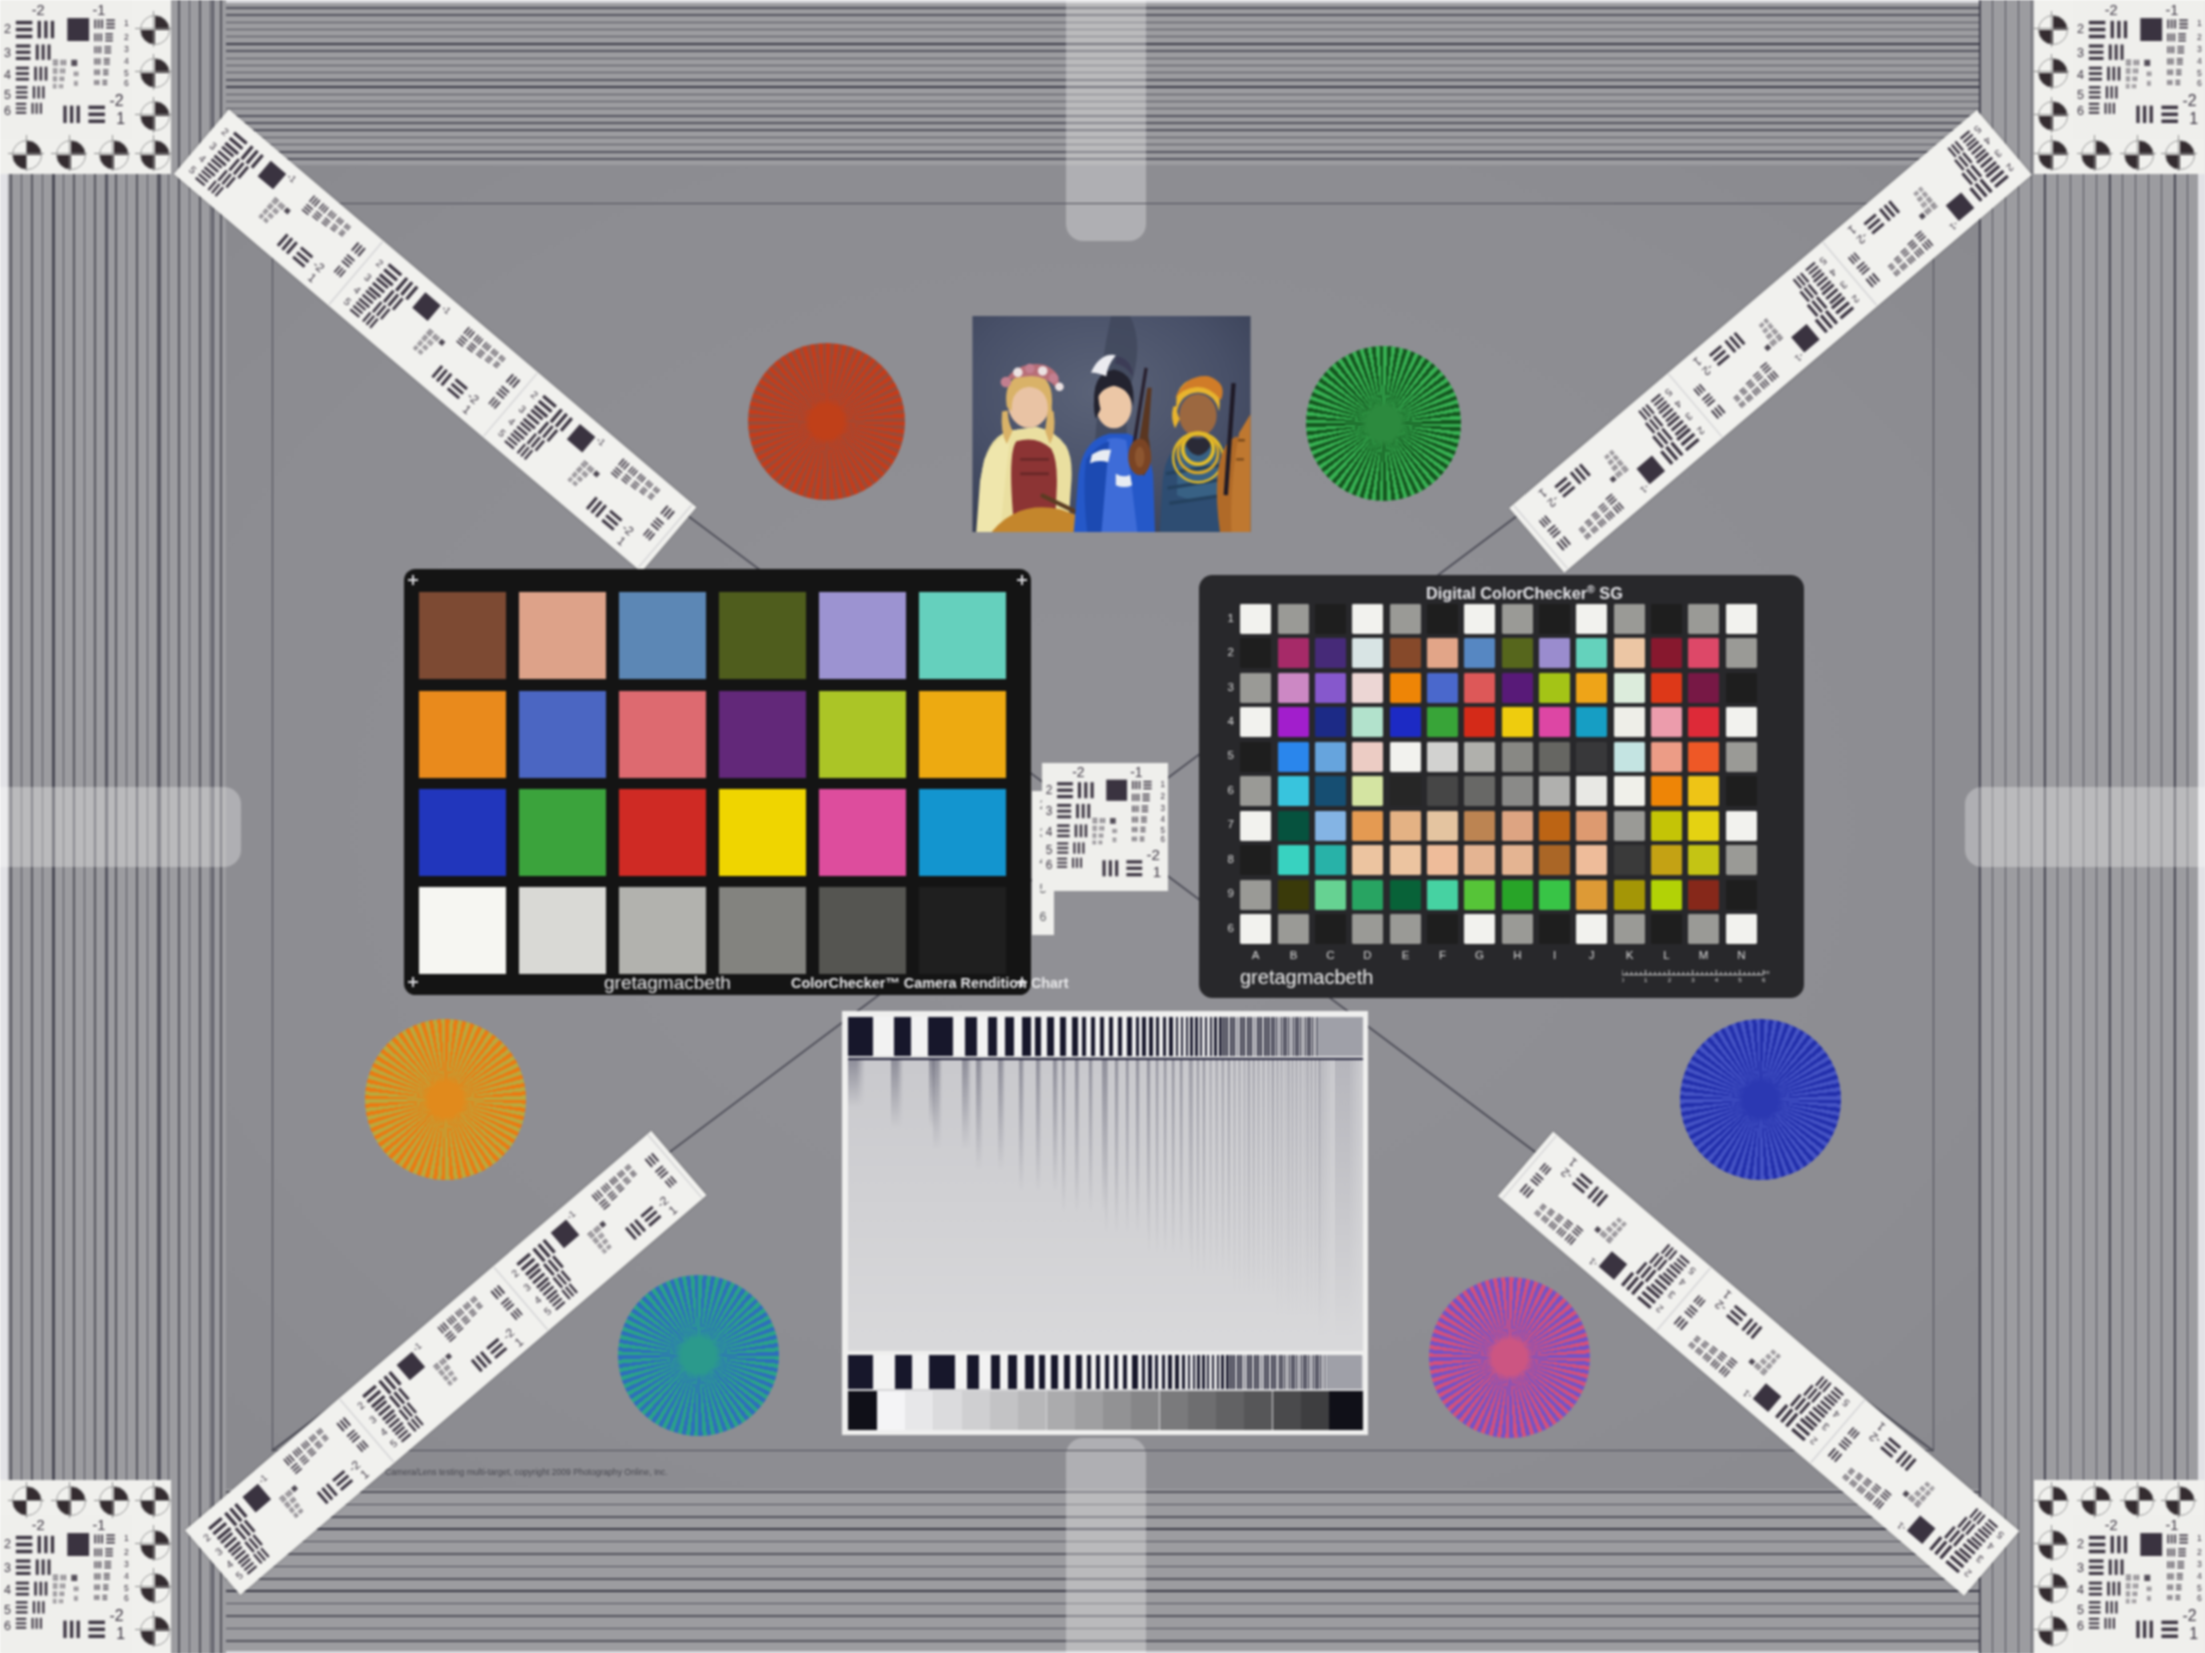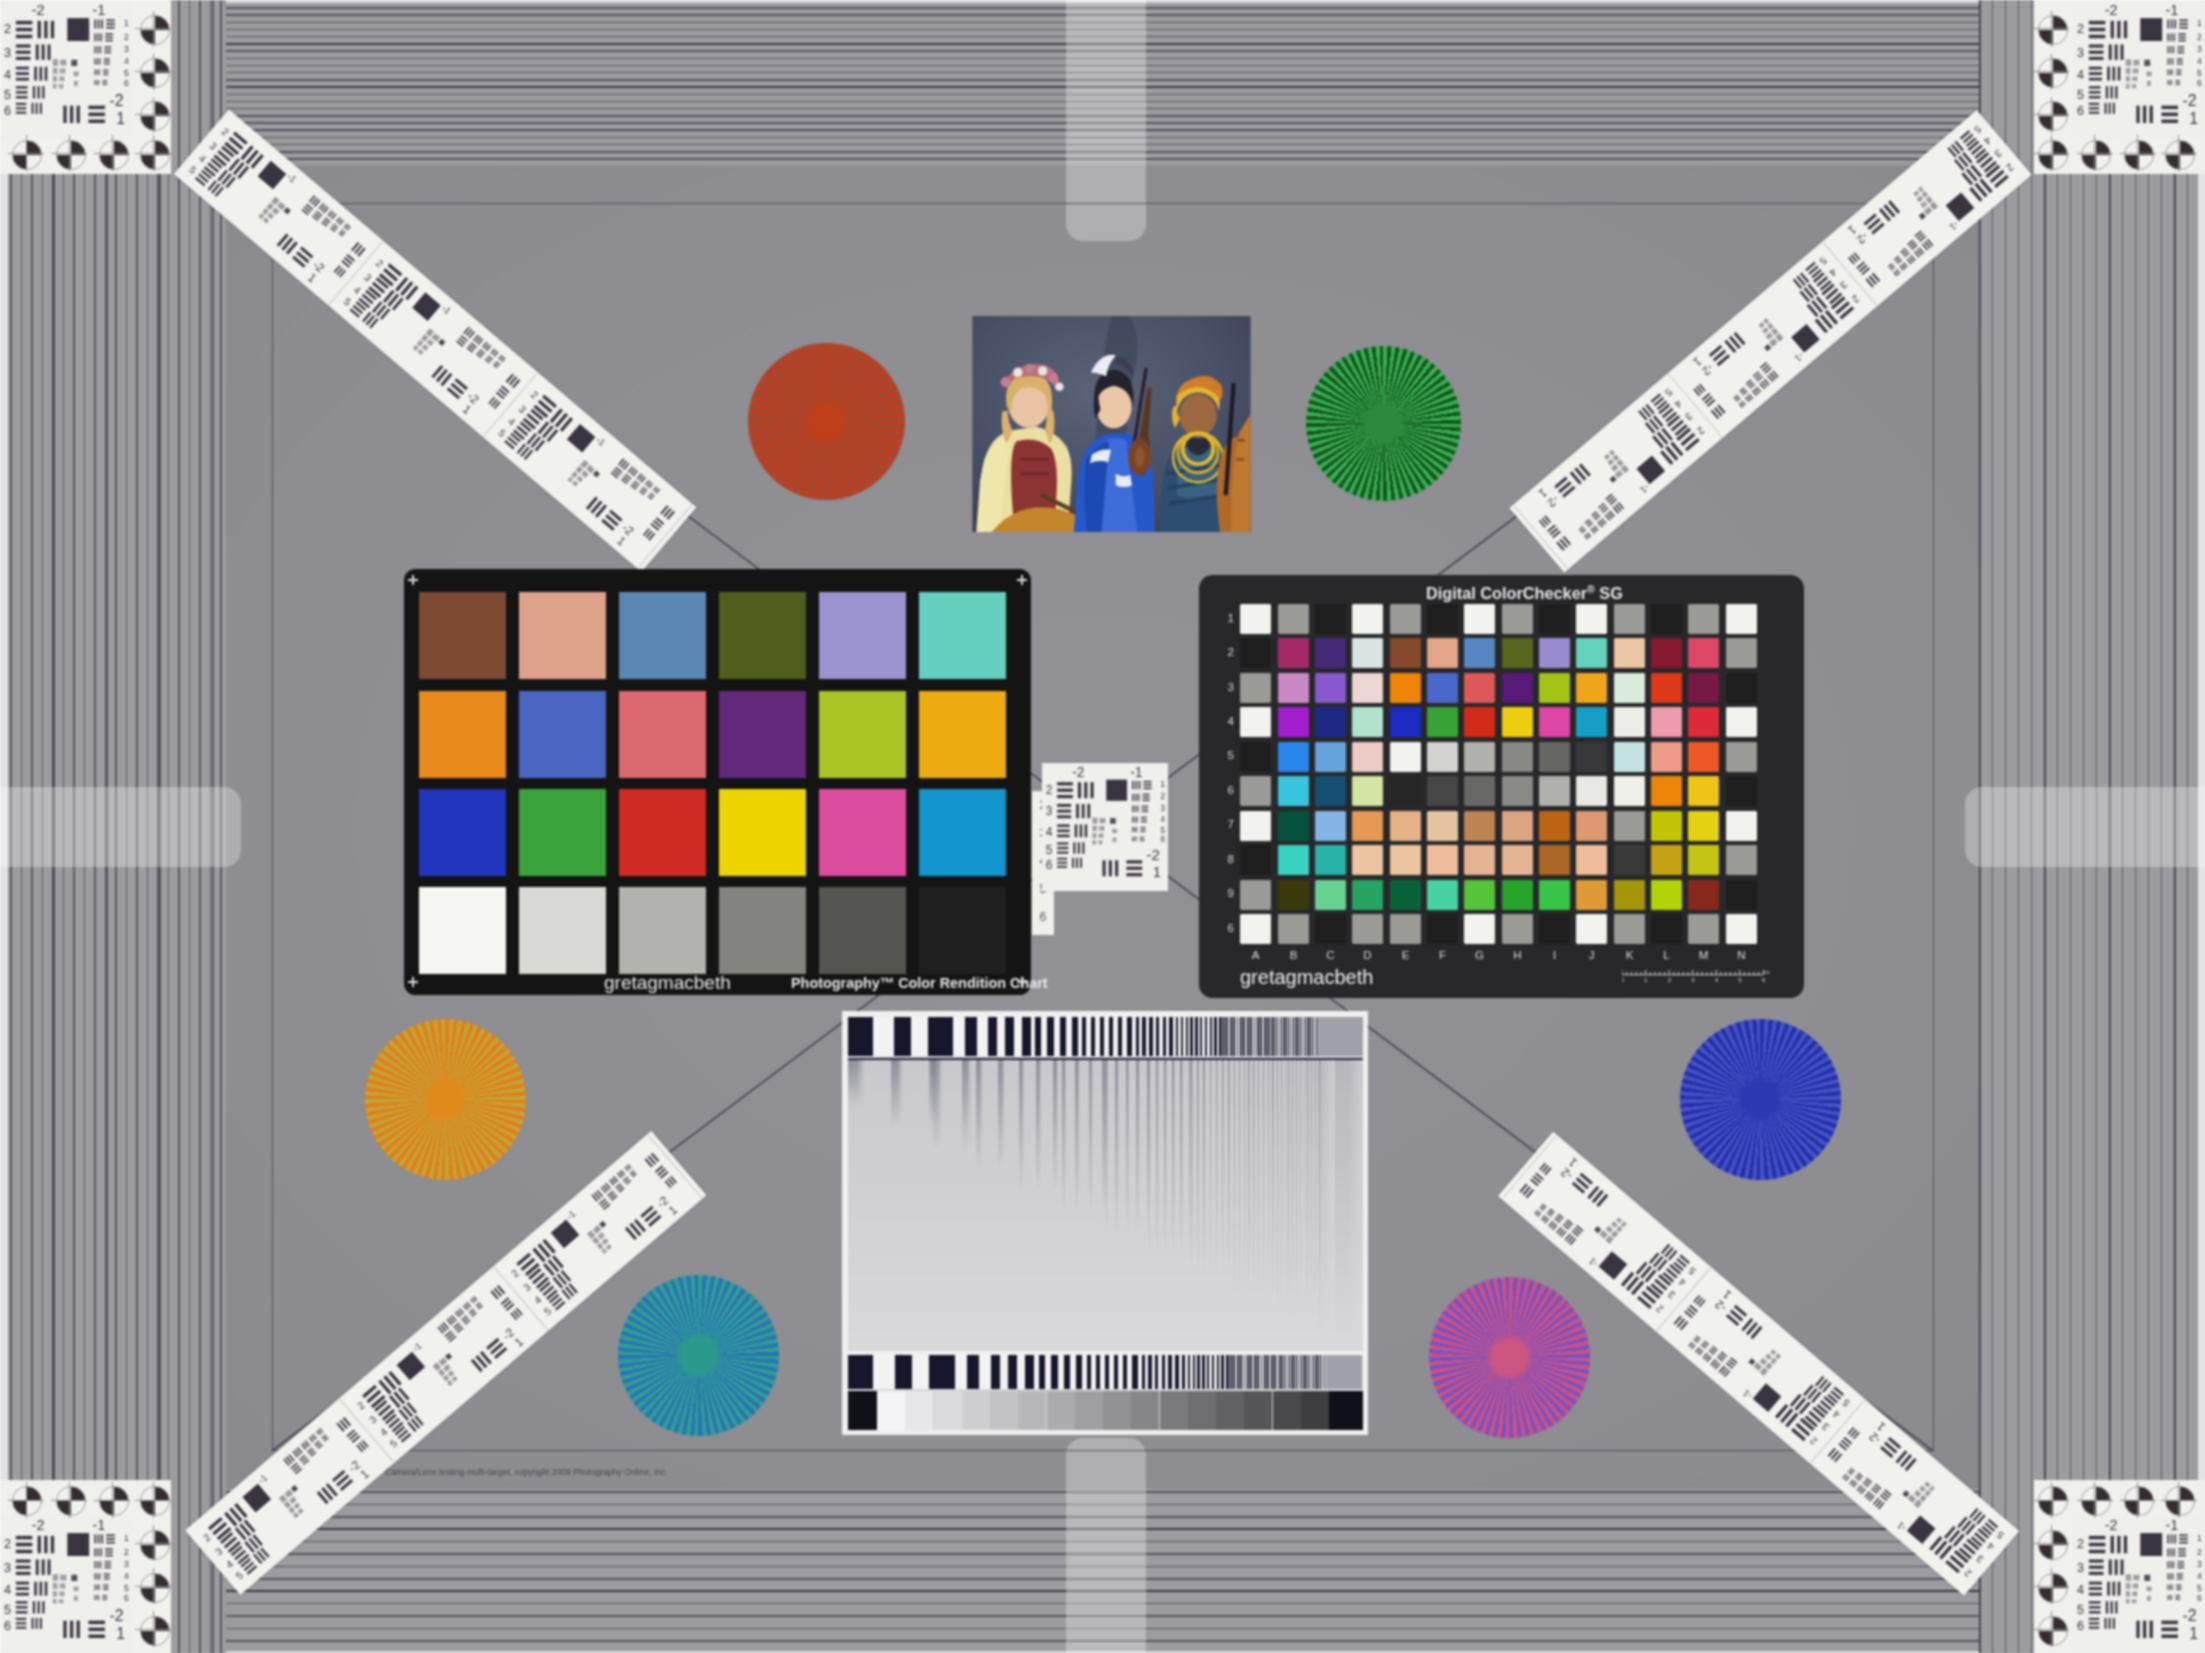--- a/index.html
+++ b/index.html
@@ -561,21 +561,21 @@
 <div class="abs" style="left:408px;top:579px;width:9.6px;height:1.9px;background:#dadade;"></div>
 <div class="abs" style="left:412px;top:575px;width:1.9px;height:9.6px;background:#dadade;"></div>
 <div class="abs" style="left:1017px;top:579px;width:9.6px;height:1.9px;background:#dadade;"></div>
 <div class="abs" style="left:1021px;top:575px;width:1.9px;height:9.6px;background:#dadade;"></div>
 <div class="abs" style="left:408px;top:981px;width:9.6px;height:1.9px;background:#dadade;"></div>
 <div class="abs" style="left:412px;top:977px;width:1.9px;height:9.6px;background:#dadade;"></div>
 <div class="abs" style="left:1017px;top:981px;width:9.6px;height:1.9px;background:#dadade;"></div>
 <div class="abs" style="left:1021px;top:977px;width:1.9px;height:9.6px;background:#dadade;"></div>
 
 <div class="abs" style="left:604px;top:972px;color:#e9e9eb;font-size:19px;white-space:nowrap;">gretagmacbeth</div>
-<div class="abs" style="left:791px;top:975px;color:#e9e9eb;font-size:14.4px;font-weight:bold;white-space:nowrap;">Photography™ Color Rendition Chart</div>
+<div class="abs" style="left:791px;top:975px;color:#e9e9eb;font-size:14.4px;font-weight:bold;white-space:nowrap;">ColorChecker™ Camera Rendition Chart</div>
 
 <div class="abs" style="left:1032px;top:791px;width:22px;height:144px;background:#efefec;color:#5a5a60;font-size:12.4px;line-height:28px;text-align:center;">2<br>3<br>4<br>5<br>6</div>
 
 <div class="abs" style="left:1199px;top:575px;width:605px;height:423px;background:#28282b;border-radius:13.4px;"></div>
 
 <div class="abs" style="left:1426px;top:583px;width:335px;color:#e8e8ec;font-size:16.3px;font-weight:bold;">Digital ColorChecker<span style="font-size:10.5px;vertical-align:super;">®</span> SG</div>
 
 <div class="abs" style="left:1240px;top:604px;width:31px;height:30px;background:#f2f2ee;border-radius:1.4px;"></div>
 <div class="abs" style="left:1278px;top:604px;width:31px;height:30px;background:#9a9a96;border-radius:1.4px;"></div>
 <div class="abs" style="left:1315px;top:604px;width:31px;height:30px;background:#1e1e1e;border-radius:1.4px;"></div>

